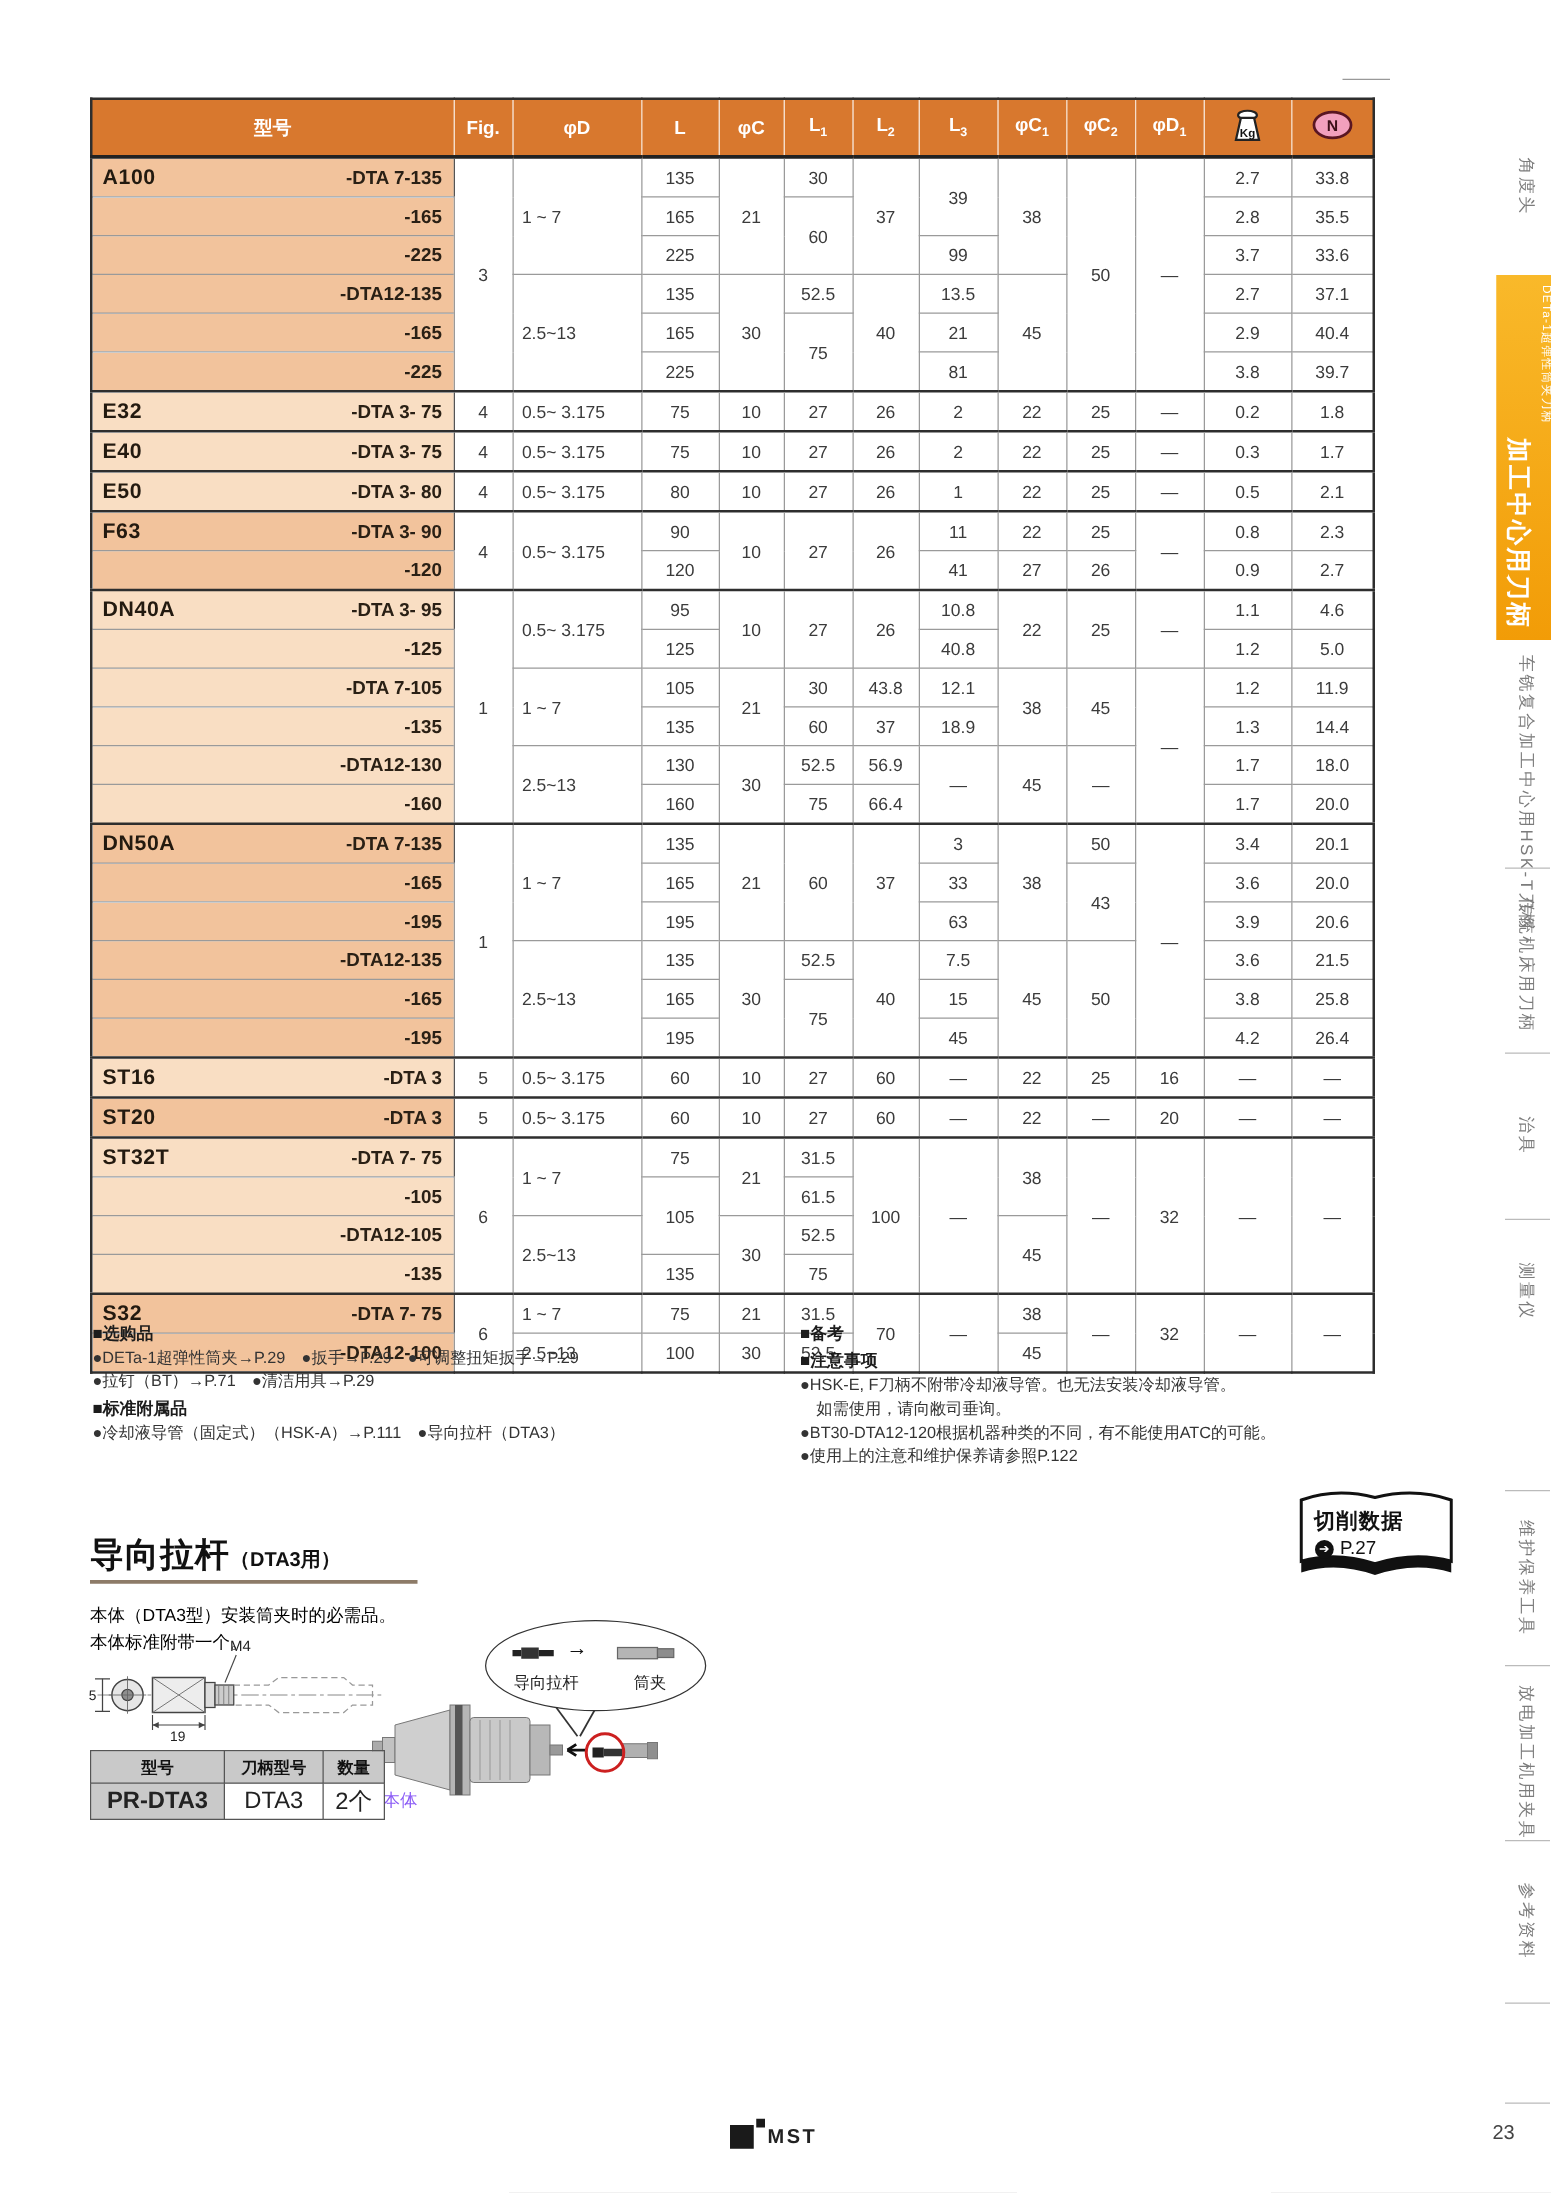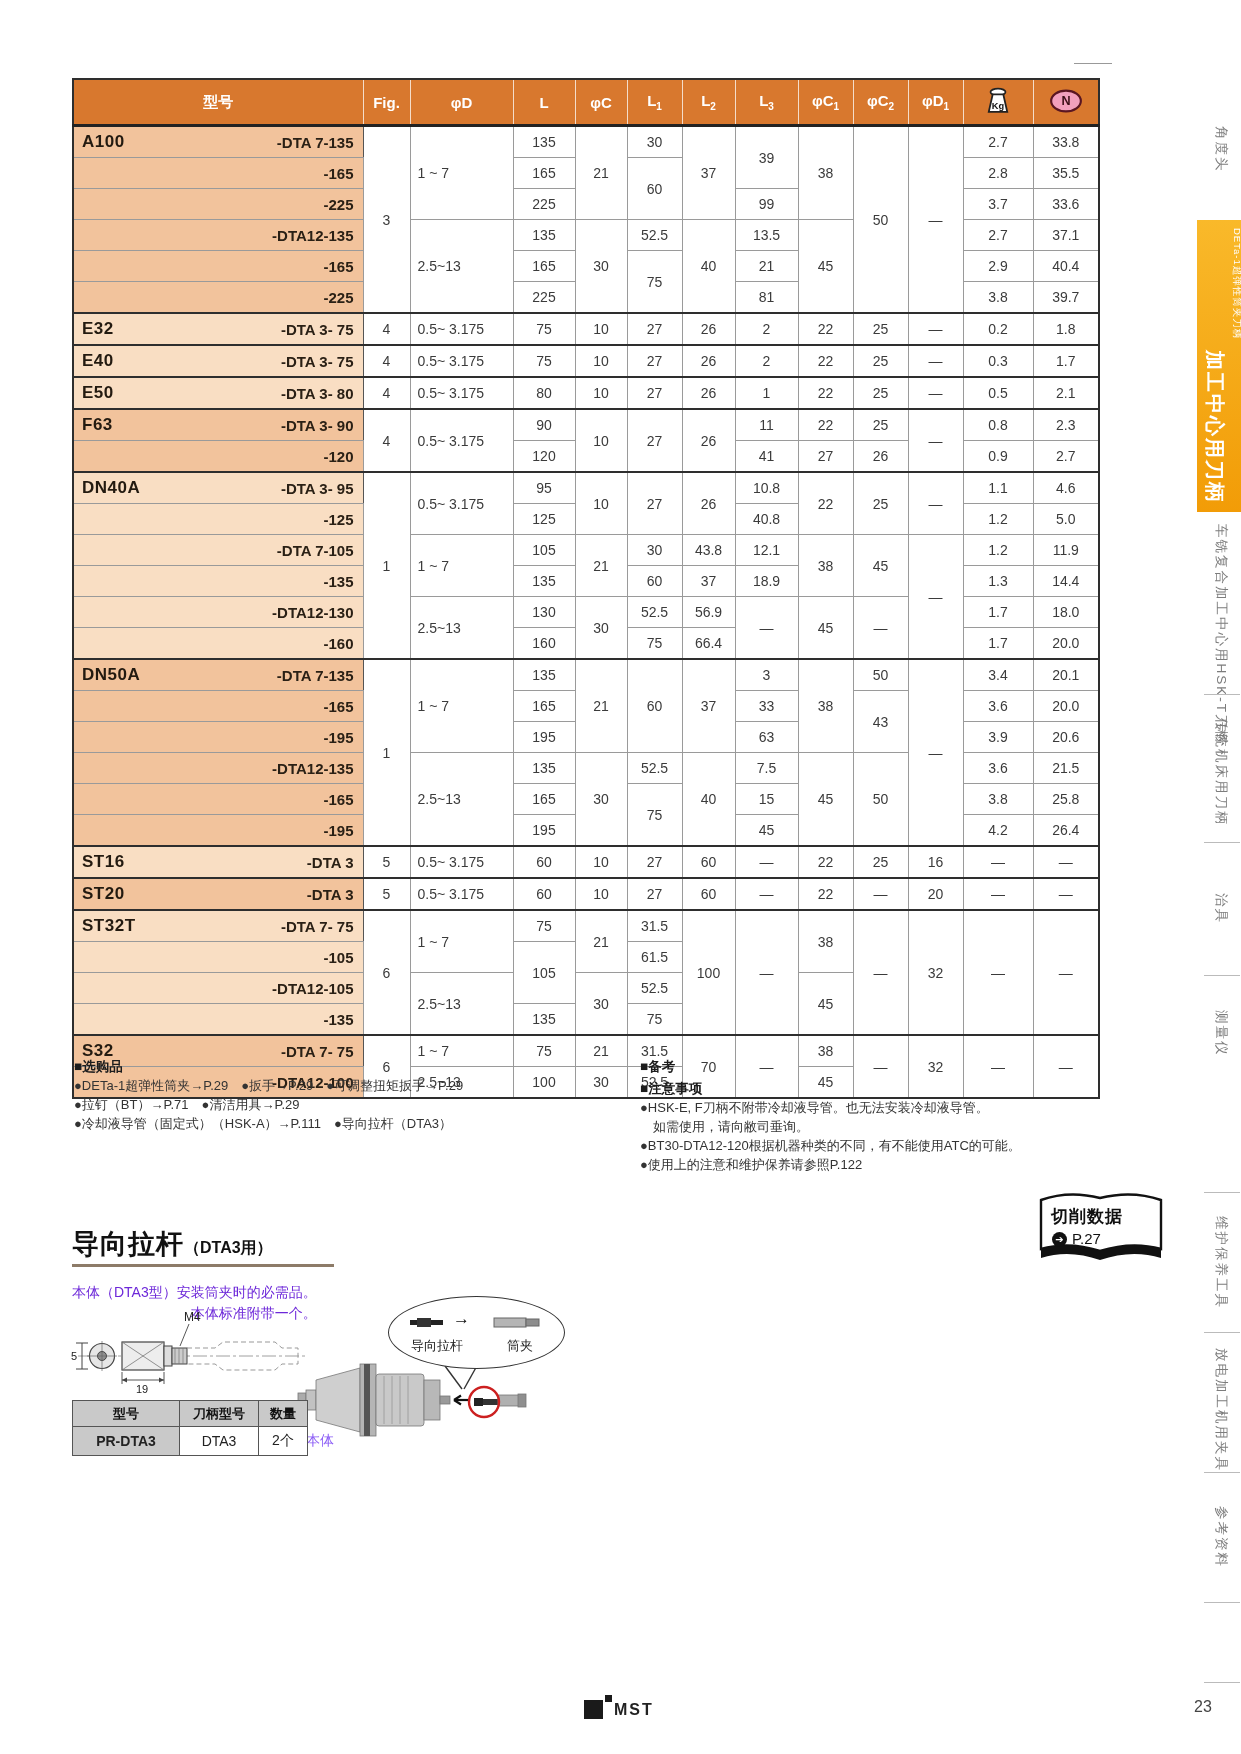--- a/index.html
+++ b/index.html
@@ -28,41 +28,41 @@
   .notes{position:absolute;font-size:13px;color:#333;line-height:19px;}
   .notes .ntitle{font-weight:bold;font-size:13.5px;color:#1c1c1c;display:block;margin-top:3px;}
   .notes .nline{display:block;white-space:pre;}
   .notes-left{left:74px;top:1054px;width:540px;}
   .notes-right{left:640px;top:1054px;width:470px;}
 
   
   .guide-title{position:absolute;left:72px;top:1226px;font-size:27px;font-weight:bold;color:#111;letter-spacing:1px;}
   .guide-title .suffix{font-size:16px;letter-spacing:0;}
   .guide-underline{position:absolute;left:72px;top:1264px;width:262px;height:3px;background:#8d7b68;}
-  .guide-desc{position:absolute;left:72px;top:1282px;font-size:14px;color:#6d28d9;line-height:21px;text-align:right;}
+  .guide-desc{position:absolute;left:72px;top:1282px;font-size:14px;color:#000000;line-height:21px;}
   .guide-desc span{display:block;}
 
   .draw-svg{position:absolute;left:70px;top:1308px;}
   .balloon{position:absolute;left:388px;top:1296px;width:175px;height:71px;background:#fff;
            border:1.6px solid #333;border-radius:50%;z-index:3;}
   .balloon .b-label{position:absolute;font-size:13px;color:#222;}
   .balloon .bl-left{left:22px;top:40px;}
   .balloon .bl-right{left:118px;top:40px;}
   .balloon .b-icon{position:absolute;top:18px;}
   .balloon .bi-rod{left:20px;}
   .balloon .bi-arrow{left:64px;top:12px;font-size:17px;font-weight:bold;color:#111;position:absolute;}
   .balloon .bi-collet{left:104px;}
   .tail-svg{position:absolute;left:440px;top:1364px;z-index:2;}
   .holder-svg{position:absolute;left:296px;top:1362px;}
   .body-label{position:absolute;left:306px;top:1432px;font-size:14px;color:#8b5cf6;}
 
   table.guide{position:absolute;left:72px;top:1400px;border-collapse:collapse;}
   table.guide th,table.guide td{border:1px solid #555;text-align:center;}
   table.guide th{background:#c9c9c9;font-size:13px;font-weight:bold;color:#111;height:23px;}
-  table.guide td{font-size:14px;color:#222;height:26px;background:#fff;}
+  table.guide td{font-size:19px;color:#222;height:26px;background:#fff;}
   table.guide td.gray{background:#c9c9c9;font-weight:bold;}
   .gc0{width:104px;}.gc1{width:76px;}.gc2{width:46px;}
 
   
   .cut-badge{position:absolute;left:1036px;top:1186px;width:130px;height:86px;}
   .cut-badge .cut-title{position:absolute;left:15px;top:19px;font-size:17px;font-weight:bold;color:#111;letter-spacing:1px;}
   .cut-badge .cut-arrow{position:absolute;left:16px;top:46px;width:15px;height:15px;border-radius:50%;
       background:#111;color:#fff;font-size:10px;line-height:15px;text-align:center;}
   .cut-badge .cut-page{position:absolute;left:36px;top:44px;font-size:15px;color:#111;}
 
@@ -624,20 +624,21 @@
             <td>45</td>
           </tr>
         </tbody>
       </table>
   </div>
 
   <div class="notes notes-left">
     <span class="ntitle">■选购品</span>
     <span class="nline">●DETa-1超弹性筒夹→P.29　●扳手→P.29　●可调整扭矩扳手→P.29</span>
     <span class="nline">●拉钉（BT）→P.71　●清洁用具→P.29</span>
+    <span class="ntitle">■标准附属品</span>
     <span class="nline">●冷却液导管（固定式）（HSK-A）→P.111　●导向拉杆（DTA3）</span>
   </div>
 
   <div class="notes notes-right">
     <span class="ntitle">■备考</span>
     <span class="ntitle">■注意事项</span>
     <span class="nline">●HSK-E, F刀柄不附带冷却液导管。也无法安装冷却液导管。</span>
     <span class="nline">　如需使用，请向敝司垂询。</span>
     <span class="nline">●BT30-DTA12-120根据机器种类的不同，有不能使用ATC的可能。</span>
     <span class="nline">●使用上的注意和维护保养请参照P.122</span>

